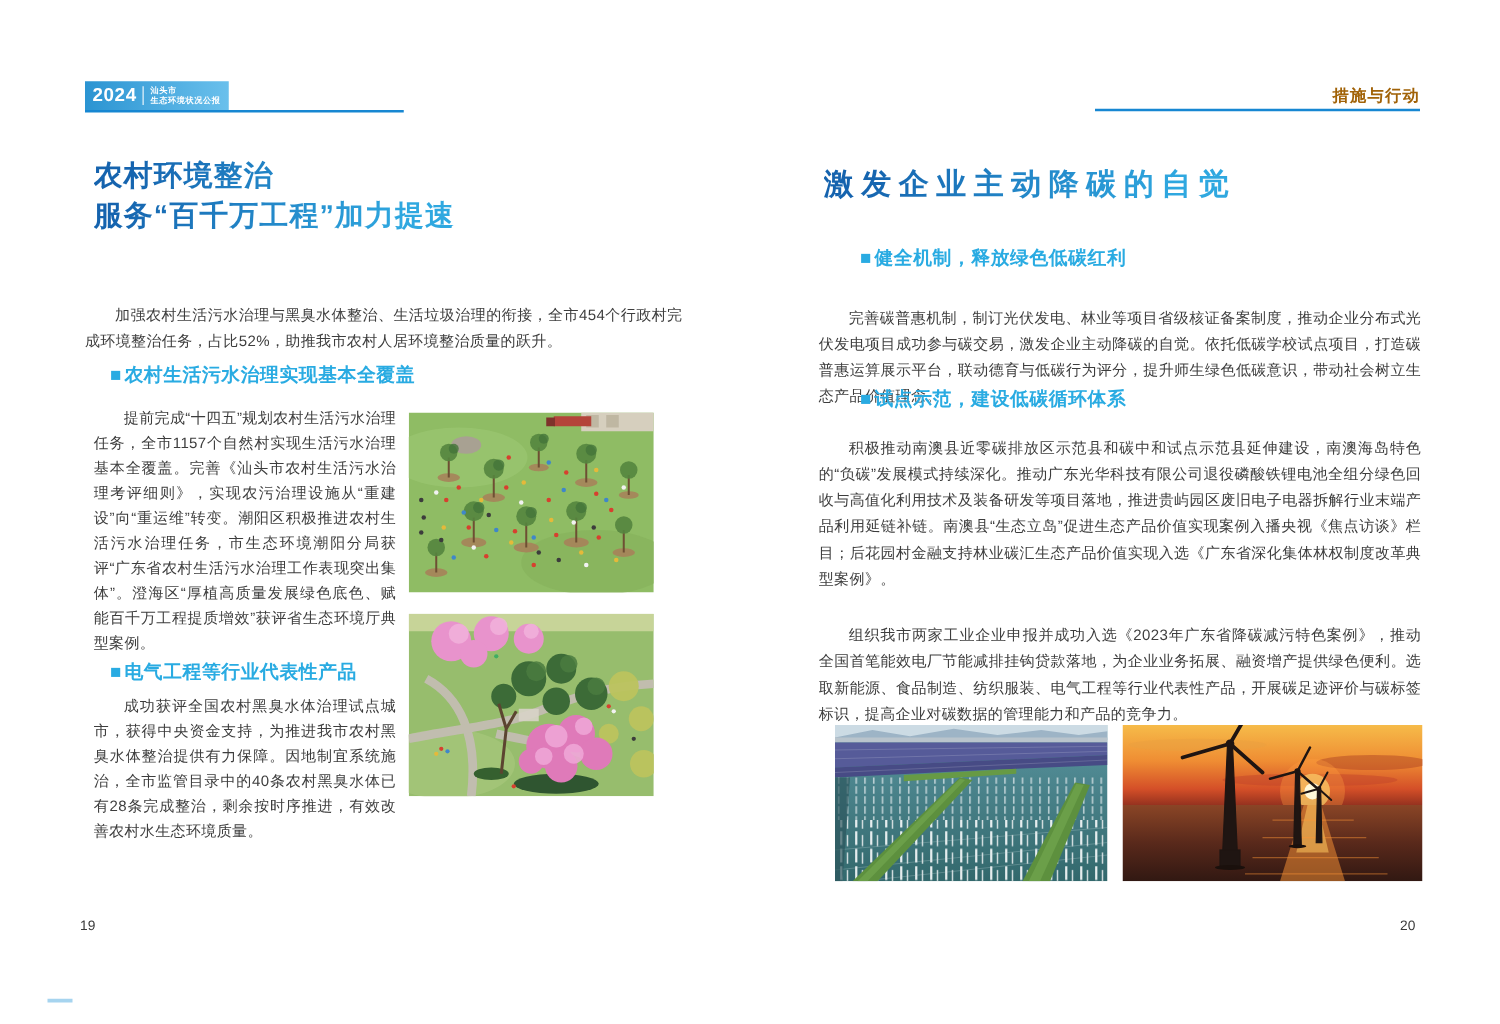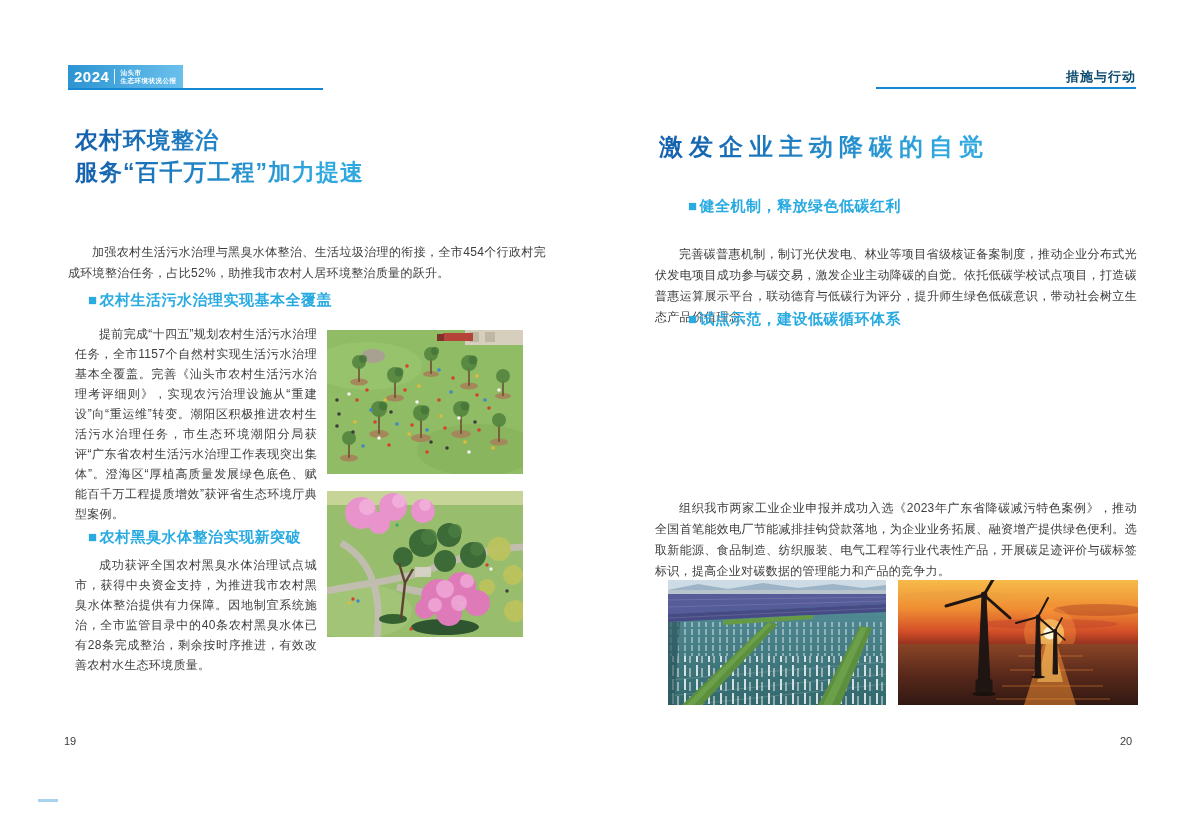--- a/index.html
+++ b/index.html
@@ -18,21 +18,21 @@
     padding:0 7px 0 6px;box-sizing:border-box;
   }
   .badge .year{color:#fff;font-size:15px;font-weight:bold;letter-spacing:0.5px;}
   .badge .vdiv{width:1px;height:15px;background:rgba(255,255,255,.85);margin:0 5px;}
   .badge .org{color:#fff;font-size:6.5px;line-height:8px;font-weight:bold;letter-spacing:0.5px;}
   .rule{position:absolute;height:2px;background:#1787d2;}
   .rule-left{left:68px;top:88px;width:255px;}
   .rule-right{left:876px;top:87px;width:260px;}
   .section-label{
     position:absolute;left:876px;top:68px;width:260px;text-align:right;
-    color:#0c4a6e;font-size:13px;font-weight:bold;letter-spacing:1px;
+    color:#a16207;font-size:13px;font-weight:bold;letter-spacing:1px;
   }
   .corner-mark{position:absolute;left:38px;top:799px;width:20px;height:3px;background:#a6d4ef;}
 
   
   .big-title{
     position:absolute;font-weight:bold;
     background:linear-gradient(110deg,#1563ae 10%,#2fa8e0 85%);
     -webkit-background-clip:text;background-clip:text;color:transparent;
   }
   .lp-title{left:75px;top:124px;font-size:23px;line-height:32px;letter-spacing:1px;}
@@ -79,21 +79,21 @@
   </div>
 
   <p class="body-text intro">加强农村生活污水治理与黑臭水体整治、生活垃圾治理的衔接，全市454个行政村完成环境整治任务，占比52%，助推我市农村人居环境整治质量的跃升。</p>
 
   <div class="sub-head" style="left:88px;top:291px;">
     <span class="marker">■</span><span>农村生活污水治理实现基本全覆盖</span>
   </div>
   <p class="body-text narrow" style="left:75px;top:312px;">提前完成“十四五”规划农村生活污水治理任务，全市1157个自然村实现生活污水治理基本全覆盖。完善《汕头市农村生活污水治理考评细则》，实现农污治理设施从“重建设”向“重运维”转变。潮阳区积极推进农村生活污水治理任务，市生态环境潮阳分局获评“广东省农村生活污水治理工作表现突出集体”。澄海区“厚植高质量发展绿色底色、赋能百千万工程提质增效”获评省生态环境厅典型案例。</p>
 
   <div class="sub-head" style="left:88px;top:528px;">
-    <span class="marker">■</span><span>农村黑臭水体整治实现新突破</span>
+    <span class="marker">■</span><span>电气工程等行业代表性产品</span>
   </div>
   <p class="body-text narrow" style="left:75px;top:543px;">成功获评全国农村黑臭水体治理试点城市，获得中央资金支持，为推进我市农村黑臭水体整治提供有力保障。因地制宜系统施治，全市监管目录中的40条农村黑臭水体已有28条完成整治，剩余按时序推进，有效改善农村水生态环境质量。</p>
 
   <svg class="photo" style="left:327px;top:330px;" width="196" height="144" viewBox="0 0 196 144">
     <rect width="196" height="144" fill="#8fbc64"></rect>
     <ellipse cx="40" cy="36" rx="55" ry="24" fill="#9dc873" opacity="0.6"></ellipse>
     <ellipse cx="150" cy="120" rx="60" ry="26" fill="#86b25b" opacity="0.7"></ellipse>
     <rect x="138" y="0" width="58" height="15" fill="#d6cfbe"></rect>
     <rect x="142" y="2" width="10" height="10" fill="#bfb7a2"></rect>
     <rect x="158" y="2" width="10" height="10" fill="#bfb7a2"></rect>
@@ -280,20 +280,21 @@
   <div class="big-title rp-title">激发企业主动降碳的自觉</div>
 
   <div class="sub-head" style="left:688px;top:197px;">
     <span class="marker">■</span><span>健全机制，释放绿色低碳红利</span>
   </div>
   <p class="body-text wide" style="left:655px;top:224px;margin-top:20px;">完善碳普惠机制，制订光伏发电、林业等项目省级核证备案制度，推动企业分布式光伏发电项目成功参与碳交易，激发企业主动降碳的自觉。依托低碳学校试点项目，打造碳普惠运算展示平台，联动德育与低碳行为评分，提升师生绿色低碳意识，带动社会树立生态产品价值理念。</p>
 
   <div class="sub-head" style="left:688px;top:310px;">
     <span class="marker">■</span><span>试点示范，建设低碳循环体系</span>
   </div>
+  <p class="body-text wide" style="left:655px;top:336px;">积极推动南澳县近零碳排放区示范县和碳中和试点示范县延伸建设，南澳海岛特色的“负碳”发展模式持续深化。推动广东光华科技有限公司退役磷酸铁锂电池全组分绿色回收与高值化利用技术及装备研发等项目落地，推进贵屿园区废旧电子电器拆解行业末端产品利用延链补链。南澳县“生态立岛”促进生态产品价值实现案例入播央视《焦点访谈》栏目；后花园村金融支持林业碳汇生态产品价值实现入选《广东省深化集体林权制度改革典型案例》。</p>
 
   <p class="body-text wide" style="left:655px;top:486px;">组织我市两家工业企业申报并成功入选《2023年广东省降碳减污特色案例》，推动全国首笔能效电厂节能减排挂钩贷款落地，为企业业务拓展、融资增产提供绿色便利。选取新能源、食品制造、纺织服装、电气工程等行业代表性产品，开展碳足迹评价与碳标签标识，提高企业对碳数据的管理能力和产品的竞争力。</p>
 
   <svg class="photo" style="left:668px;top:580px;" width="218" height="125" viewBox="0 0 218 125">
     <defs>
       <linearGradient id="waterGrad" x1="0" y1="0" x2="0" y2="1">
         <stop offset="0" stop-color="#5a95a0"></stop>
           <stop offset="1" stop-color="#32686c"></stop>
       </linearGradient>
       <pattern id="polesSmall" width="7" height="8" patternUnits="userSpaceOnUse">

